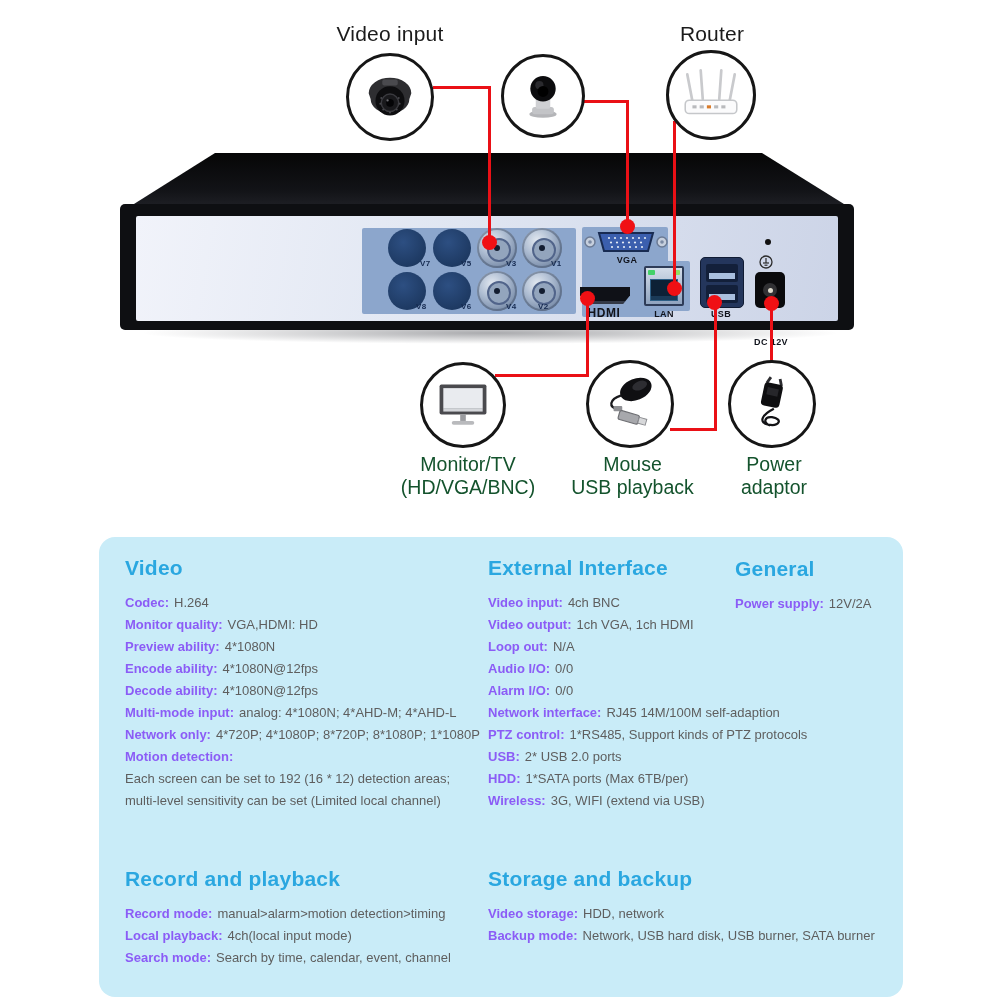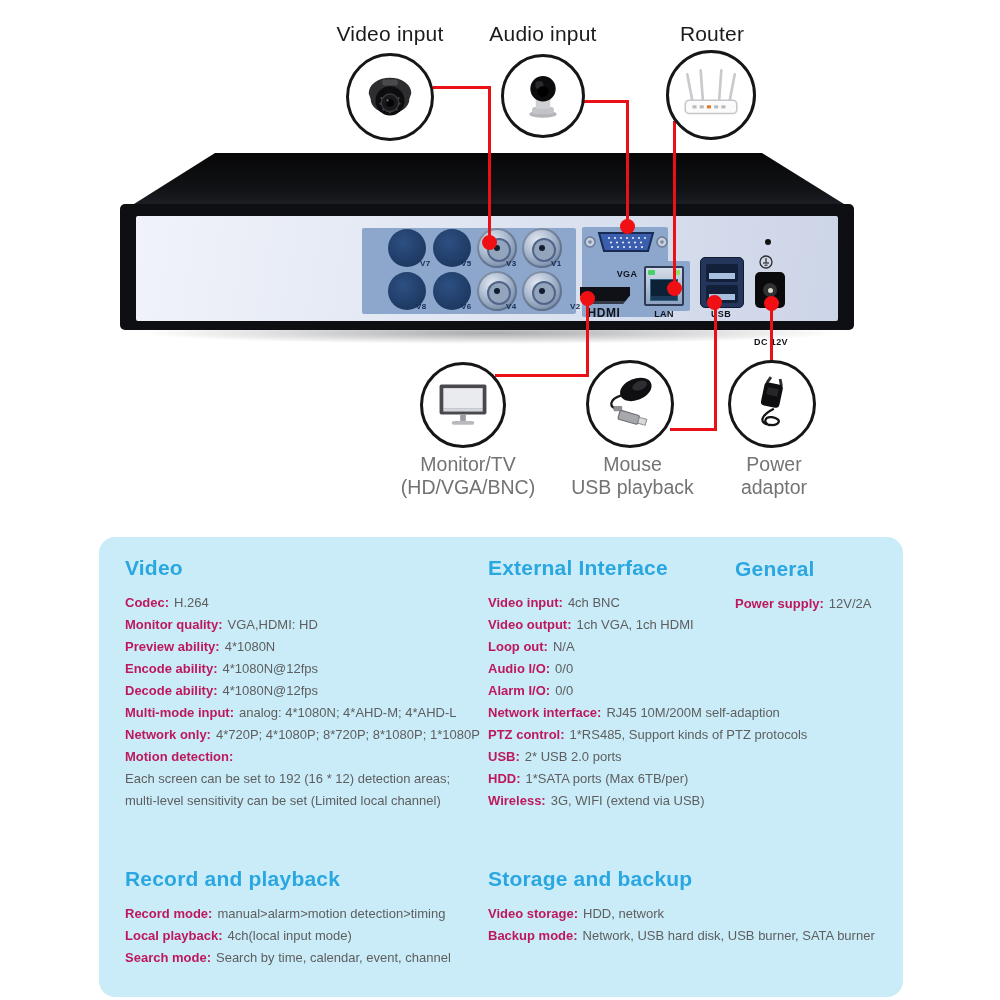--- a/index.html
+++ b/index.html
@@ -2,21 +2,21 @@
 <html><head>
 <meta charset="utf-8">
 <style>
   * { margin:0; padding:0; box-sizing:border-box; }
   html,body { background:#ffffff; }
   body { font-family:"Liberation Sans", sans-serif; }
   .stage { position:relative; width:1000px; height:1000px; background:#fff; overflow:hidden; }
 
   
   .callout-label { position:absolute; font-size:21px; color:#1b1b1b; text-align:center; letter-spacing:.2px; }
-  .callout-label-2line { position:absolute; font-size:19.5px; line-height:23px; color:#737373; text-align:center; }
+  .callout-label-2line { position:absolute; font-size:19.5px; line-height:23px; color:#14532d; text-align:center; }
 
   
   .callout-circle { position:absolute; background:#fff; border:3px solid #161616; border-radius:50%;
                     display:flex; align-items:center; justify-content:center; z-index:6; }
 
   
   .rline { position:absolute; background:#ea1016; z-index:4; }
   .rdot  { position:absolute; width:15px; height:15px; border-radius:50%; background:#f01014; z-index:5; }
 
   
@@ -61,30 +61,29 @@
   .dc-jack::before { content:""; position:absolute; left:8px; top:11px; width:14px; height:14px; border-radius:50%; background:#313134; }
   .dc-jack::after  { content:""; position:absolute; left:12.5px; top:15.5px; width:5px; height:5px; border-radius:50%; background:#ddd9cc; }
   .ground-sym { position:absolute; left:759px; top:255px; z-index:3; }
   .panel-hole { position:absolute; left:765px; top:239px; width:6px; height:6px; border-radius:50%; background:#111; z-index:3; }
 
   
   .spec-panel { position:absolute; left:99px; top:537px; width:804px; height:460px; background:#c9ecf8; border-radius:16px; z-index:1; }
   .sec { position:absolute; z-index:2; }
   .sec h2 { font-size:21px; line-height:24px; font-weight:bold; color:#2aa7e0; margin:0 0 12px 0; letter-spacing:.2px; }
   .srow { font-size:13px; line-height:22px; color:#5e5e5e; white-space:nowrap; }
-  .srow .lbl { font-weight:bold; color:#be185d; margin-right:5px; }
+  .srow .lbl { font-weight:bold; color:#8b5cf6; margin-right:5px; }
   .srow .lbl:empty { display:none; margin:0; }
 </style>
 </head>
 <body>
 
 <div class="stage">
 
   <div class="callout-label" style="left:300px;top:22px;width:180px;">Video input</div>
-  <div class="callout-label" style="left:453px;top:22px;width:180px;">Audio input</div>
   <div class="callout-label" style="left:622px;top:22px;width:180px;">Router</div>
 
   <div class="dvr-shadow"></div>
   <div class="dvr-top"></div>
   <div class="dvr-front"></div>
   <div class="dvr-panel"></div>
 
   <div class="zone" style="left:362px;top:228px;width:214px;height:86px;"></div>
   <div class="zone" style="left:582px;top:227px;width:86px;height:90px;"></div>
   <div class="zone" style="left:636px;top:261px;width:54px;height:50px;"></div>
@@ -99,21 +98,21 @@
   <div class="bnc" style="left:477px;top:271px;"></div>
   <div class="bnc" style="left:522px;top:271px;"></div>
 
   <span class="vlbl" style="left:420px;top:259px;">V7</span>
   <span class="vlbl" style="left:461px;top:259px;">V5</span>
   <span class="vlbl" style="left:506px;top:259px;">V3</span>
   <span class="vlbl" style="left:551px;top:259px;">V1</span>
   <span class="vlbl" style="left:416px;top:302px;">V8</span>
   <span class="vlbl" style="left:461px;top:302px;">V6</span>
   <span class="vlbl" style="left:506px;top:302px;text-align:center;">V4</span>
-  <span class="vlbl" style="left:570px;top:302px;">V2</span>
+  <span class="vlbl" style="left:538px;top:302px;">V2</span>
 
   <svg class="vga-svg" width="84" height="26" viewBox="0 0 84 26">
     <circle cx="6" cy="14" r="5" fill="#c6cfdd" stroke="#6b7a94" stroke-width="1.5"></circle>
     <circle cx="6" cy="14" r="1.8" fill="#7b8aa4"></circle>
     <circle cx="78" cy="14" r="5" fill="#c6cfdd" stroke="#6b7a94" stroke-width="1.5"></circle>
     <circle cx="78" cy="14" r="1.8" fill="#7b8aa4"></circle>
     <path d="M15 5 L69 5 L64 23 L20 23 Z" fill="#3b5fae" stroke="#182b52" stroke-width="2"></path>
     <g fill="#e4ebf6">
       <circle cx="25" cy="10" r="1.1"></circle>
         <circle cx="31" cy="10" r="1.1"></circle>
@@ -129,21 +128,21 @@
         <circle cx="51" cy="14.5" r="1.1"></circle>
         <circle cx="57" cy="14.5" r="1.1"></circle>
       <circle cx="28" cy="19" r="1.1"></circle>
         <circle cx="34" cy="19" r="1.1"></circle>
         <circle cx="40" cy="19" r="1.1"></circle>
         <circle cx="46" cy="19" r="1.1"></circle>
         <circle cx="52" cy="19" r="1.1"></circle>
         <circle cx="58" cy="19" r="1.1"></circle>
     </g>
   </svg>
-  <span class="plbl" style="left:597px;top:269px;width:60px;">VGA</span>
+  <span class="plbl" style="left:597px;top:255px;width:60px;">VGA</span>
 
   <div class="hdmi-slot"></div>
   <span class="hdmi-lbl" style="left:576px;top:306px;width:56px;">HDMI</span>
 
   <div class="lan-port">
     <div class="lan-led left"></div>
     <div class="lan-led right"></div>
     <div class="lan-inner"></div>
   </div>
   <span class="plbl" style="left:644px;top:309px;width:40px;">LAN</span>
@@ -291,21 +290,21 @@
     <div class="srow"><span class="val">multi-level sensitivity can be set (Limited local channel)</span></div>
   </div>
 
   <div class="sec" style="left:488px;top:556px;width:345px;">
     <h2>External Interface</h2>
     <div class="srow"><span class="lbl">Video input:</span><span class="val">4ch BNC</span></div>
     <div class="srow"><span class="lbl">Video output:</span><span class="val">1ch VGA, 1ch HDMI</span></div>
     <div class="srow"><span class="lbl">Loop out:</span><span class="val">N/A</span></div>
     <div class="srow"><span class="lbl">Audio I/O:</span><span class="val">0/0</span></div>
     <div class="srow"><span class="lbl">Alarm I/O:</span><span class="val">0/0</span></div>
-    <div class="srow"><span class="lbl">Network interface:</span><span class="val">RJ45 10M/200M self-adaption</span></div>
+    <div class="srow"><span class="lbl">Network interface:</span><span class="val">RJ45 14M/100M self-adaption</span></div>
     <div class="srow"><span class="lbl">PTZ control:</span><span class="val">1*RS485, Support kinds of PTZ protocols</span></div>
     <div class="srow"><span class="lbl">USB:</span><span class="val">2* USB 2.0 ports</span></div>
     <div class="srow"><span class="lbl">HDD:</span><span class="val">1*SATA ports (Max 6TB/per)</span></div>
     <div class="srow"><span class="lbl">Wireless:</span><span class="val">3G, WIFI (extend via USB)</span></div>
   </div>
 
   <div class="sec" style="left:735px;top:557px;width:165px;">
     <h2>General</h2>
     <div class="srow"><span class="lbl">Power supply:</span><span class="val">12V/2A</span></div>
   </div>

